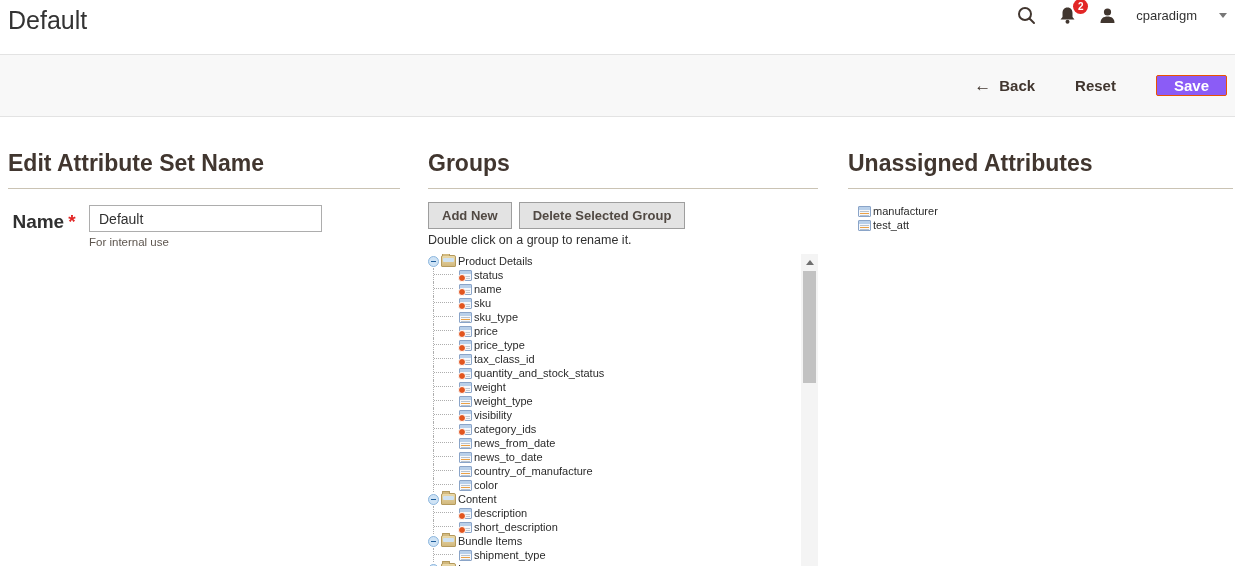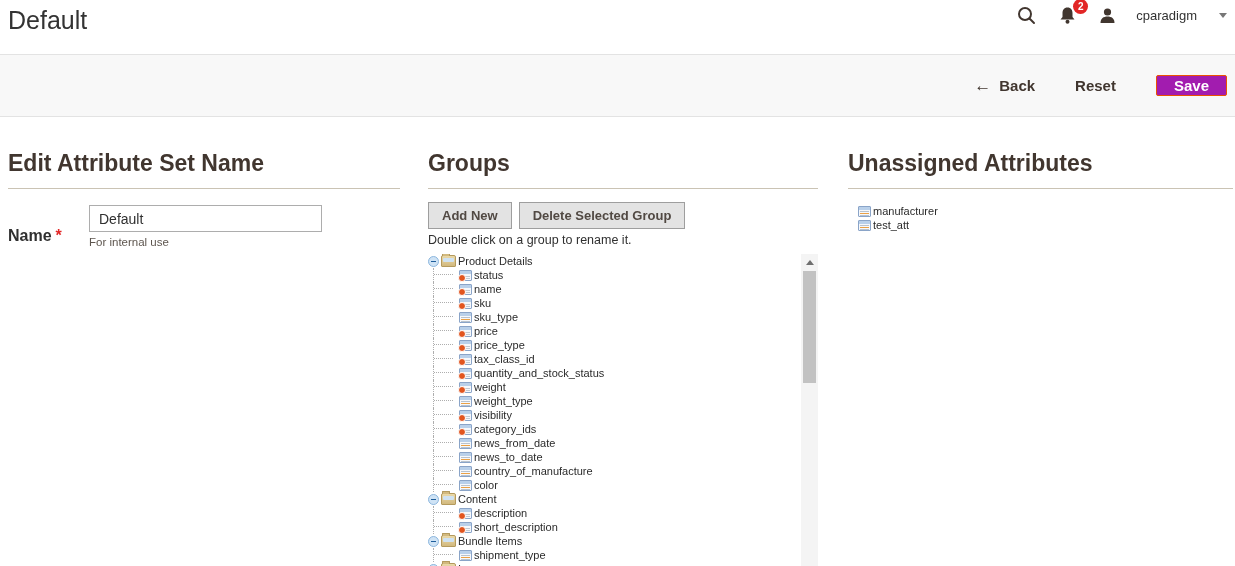--- a/index.html
+++ b/index.html
@@ -21,36 +21,36 @@
   .caret { width: 0; height: 0; border-left: 4px solid transparent; border-right: 4px solid transparent;
            border-top: 5px solid #777; margin-left: 2px; }
 
   
   .actionbar { position: absolute; top: 54px; left: 0; right: 0; height: 63px; background: #f8f8f8;
                border-top: 1px solid #e3e3e3; border-bottom: 1px solid #e3e3e3;
                display: flex; align-items: center; justify-content: flex-end; padding-right: 8px; }
   .act-link { display: flex; align-items: center; gap: 8px; font-size: 15px; font-weight: 600;
               color: #41362f; cursor: pointer; margin-right: 40px; }
   .back-arrow { font-size: 17px; line-height: 1; color: #41362f; }
-  .btn-save { background: #a21caf; color: #fff; border: 1px solid #eb5202; border-radius: 2px;
+  .btn-save { background: #8b5cf6; color: #fff; border: 1px solid #eb5202; border-radius: 2px;
               font-size: 15px; font-weight: 700; padding: 1px 17px; cursor: pointer;
               font-family: inherit; }
 
   
   .col { position: absolute; top: 150px; }
   .col-edit { left: 8px;   width: 392px; }
   .col-groups { left: 428px; width: 390px; }
   .col-unassigned { left: 848px; width: 385px; }
   .section-heading { font-size: 23px; font-weight: 600; color: #41362f; padding-bottom: 11px;
                      border-bottom: 1px solid #cac3b4; }
 
   
   .form-row { display: flex; margin-top: 16px; }
-  .form-label { width: 72px; text-align: left; margin-right: 9px; padding-top: 6px;
-                font-size: 16px; font-weight: 600; color: #303030; white-space: nowrap; margin-top: 16px; }
+  .form-label { width: 72px; text-align: center; margin-right: 9px; padding-top: 6px;
+                font-size: 19px; font-weight: 600; color: #303030; white-space: nowrap; }
   .req-mark { color: #e22626; margin-left: 4px; }
   .form-field input { width: 233px; height: 27px; border: 1px solid #adadad; padding: 0 9px;
                       font-size: 14px; color: #303030; font-family: inherit; background: #fff; }
   .field-note { font-size: 11.5px; color: #5e564f; margin-top: 4px; }
 
   
   .group-buttons { display: flex; gap: 7px; margin-top: 13px; }
   .btn-gray { background: #e3e3e3; border: 1px solid #9e9e9e; color: #514943; font-weight: 700;
               font-size: 13px; padding: 5px 13px; cursor: pointer; font-family: inherit; }
   .hint { font-size: 12.5px; color: #303030; margin-top: 4px; }

